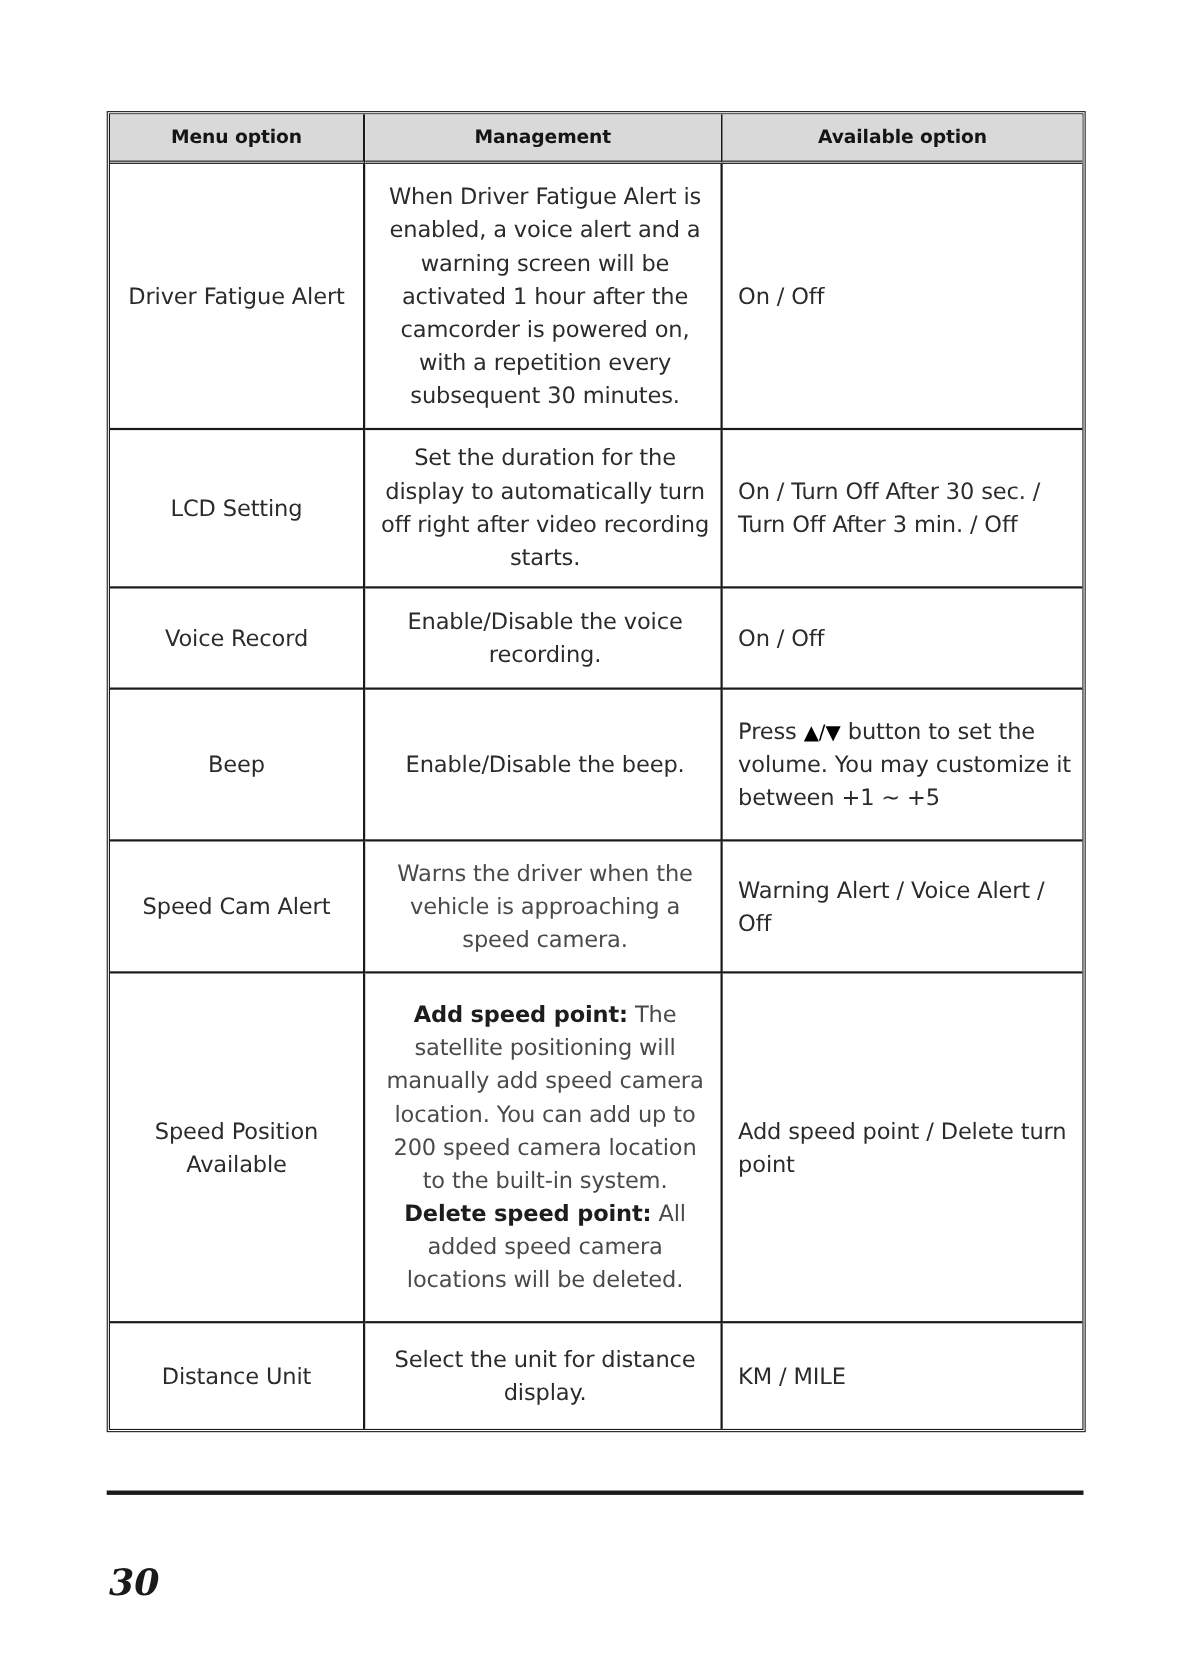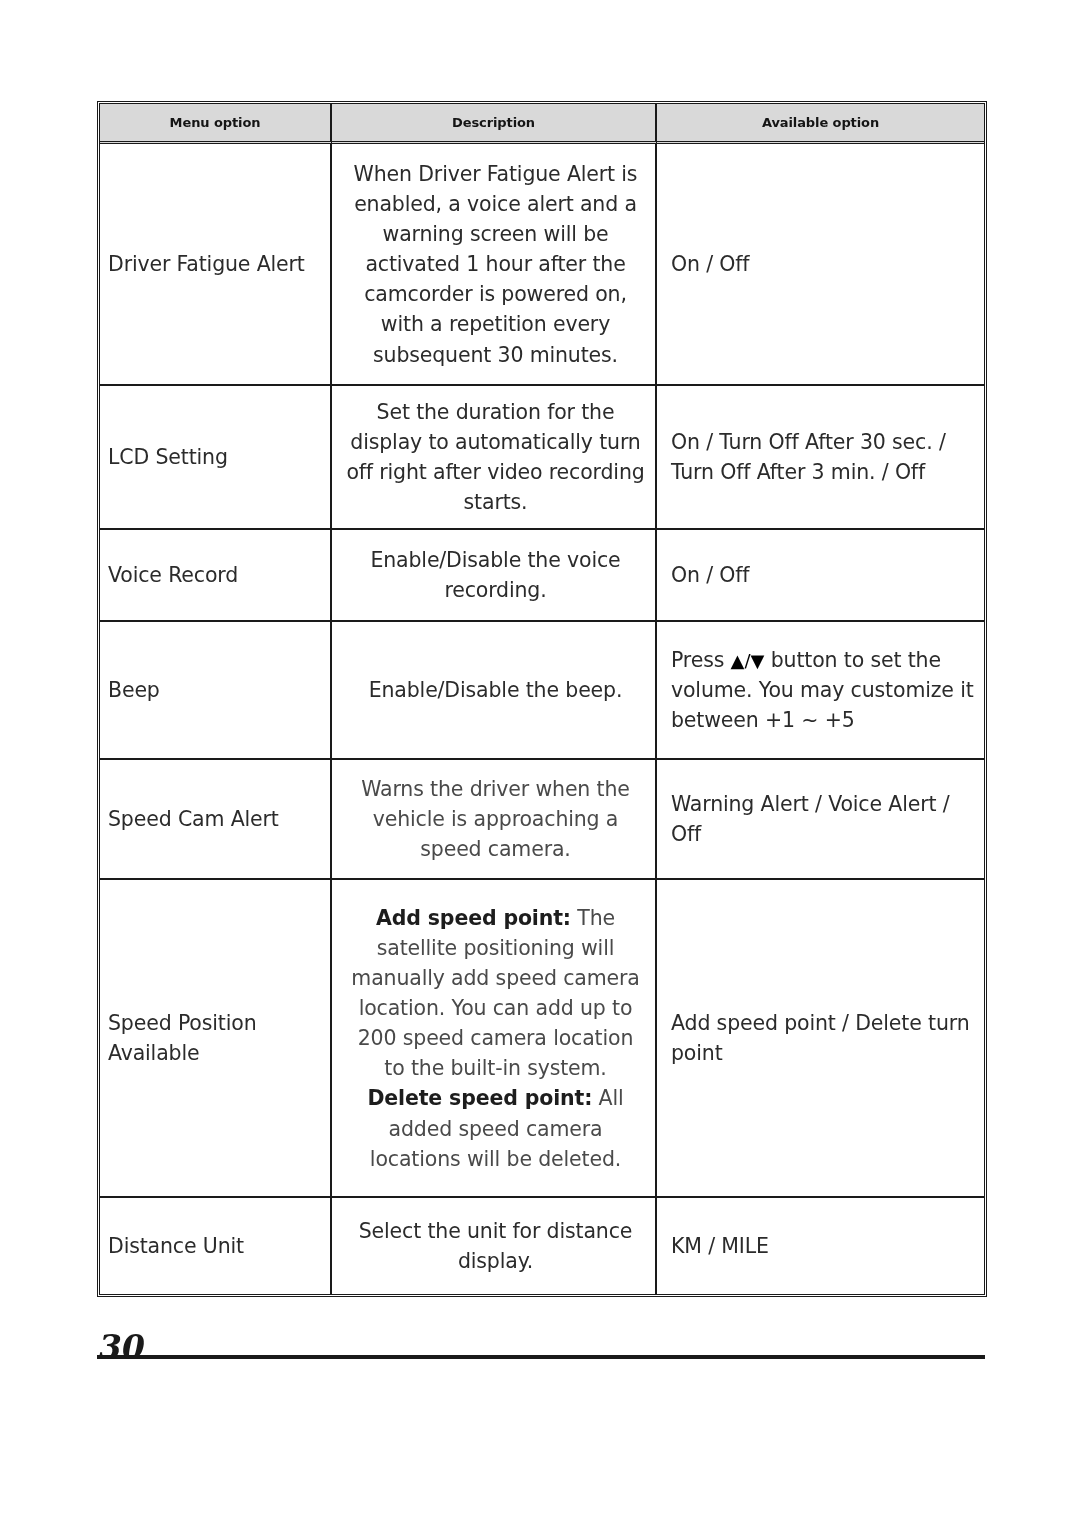--- a/index.html
+++ b/index.html
@@ -46,21 +46,21 @@
     border-bottom: 3px double #1a1a1a;
   }
 
   col.c-menu { width: 232px; }
   col.c-desc { width: 325px; }
   col.c-avail { width: 327px; }
 
   thead th {
     background: #d9d9d9;
     font-weight: bold;
-    font-size: 13px;
+    font-size: 17px;
     letter-spacing: -0.1px;
     text-align: center;
     padding: 12px 6px 11px 6px;
     border-right: 2px solid #1a1a1a;
     border-bottom: 3px double #1a1a1a;
     color: #151515;
     line-height: 1.1;
   }
   thead th:last-child { border-right: none; }
 
@@ -71,21 +71,21 @@
     line-height: 1.47;
     color: #2b2b2b;
     vertical-align: middle;
     padding: 10px 10px 10px 14px;
     letter-spacing: -0.15px;
   }
   tbody td:last-child { border-right: none; margin-left: 40px; }
   tbody tr:last-child td { border-bottom: none; }
 
   td.col-menu {
-    text-align: left;
+    text-align: center;
     padding-left: 8px;
     padding-right: 8px;
   }
   td.col-desc { text-align: center; }
   td.col-avail { text-align: left; }
 
   .cell-inner { display: block; }
 
   .desc-soft { color: #4a4a4a; }
 
@@ -104,21 +104,21 @@
     position: absolute;
     left: 97px;
     top: 1355px;
     width: 888px;
     height: 0;
     border-top: 4px solid #1a1a1a;
   }
   .page-number {
     position: absolute;
     left: 99px;
-    top: 1331px;
+    top: 1422px;
     font-family: "DejaVu Serif", serif;
     font-weight: bold;
     font-style: italic;
     font-size: 33px;
     color: #1a1a1a;
     line-height: 1;
   }
 </style>
 </head>
 <body>
@@ -128,21 +128,21 @@
   <div class="table-wrap">
     <table class="menu-table">
       <colgroup>
         <col class="c-menu">
         <col class="c-desc">
         <col class="c-avail">
       </colgroup>
       <thead>
         <tr>
           <th>Menu option</th>
-          <th>Description</th>
+          <th>Management</th>
           <th>Available option</th>
         </tr>
       </thead>
       <tbody>
 
         <tr style="height:242px;">
           <td class="col-menu">
             <span class="cell-inner">Driver Fatigue Alert</span>
           </td>
           <td class="col-desc">

